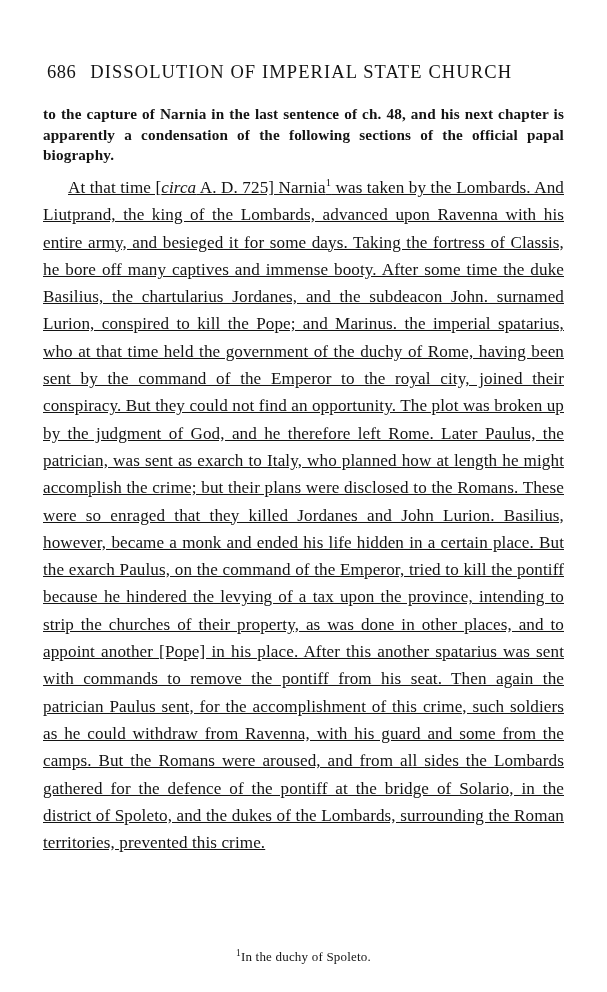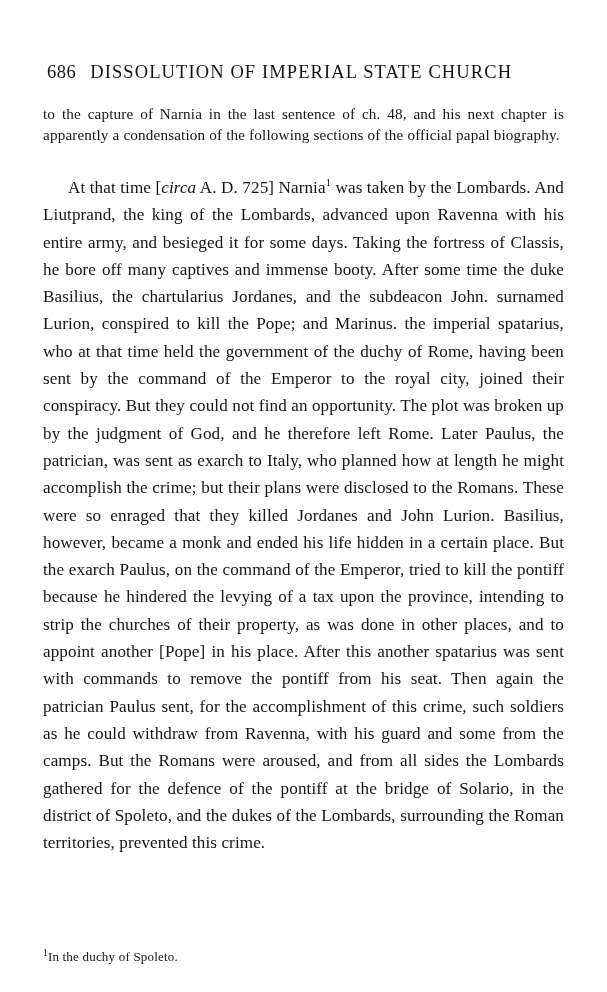--- a/index.html
+++ b/index.html
@@ -43,27 +43,29 @@
     position: absolute;
     left: 43px;
     width: 521px;
   }
   .intro {
     top: 80px;
     font-size: 15.2px;
     line-height: 20.5px;
     text-align: justify;
     letter-spacing: 0.15px;
+    font-weight: bold;
   }
   .main {
     top: 150px;
     font-size: 17.1px;
     line-height: 27.3px;
     text-align: justify;
     letter-spacing: 0.1px;
+    text-decoration: underline;
   }
   .main p {
     margin: 0;
     text-indent: 25px;
   }
   .main p + p {
     margin-top: 0;
   }
   .intro p {
     margin: 0;
@@ -75,21 +77,21 @@
   sup {
     font-size: 0.62em;
     vertical-align: super;
     line-height: 0;
   }
   .footnote {
     position: absolute;
     left: 43px;
     width: 521px;
     top: 925px;
-    text-align: left;
+    text-align: center;
     font-size: 13px;
     letter-spacing: 0.2px;
   }
   .footnote sup {
     font-size: 0.72em;
   }
 </style>
 </head>
 <body>
 

